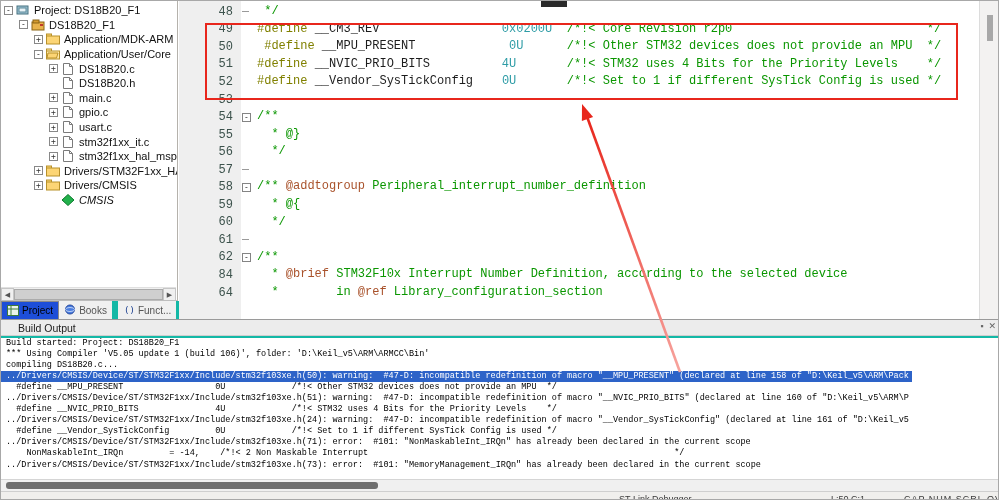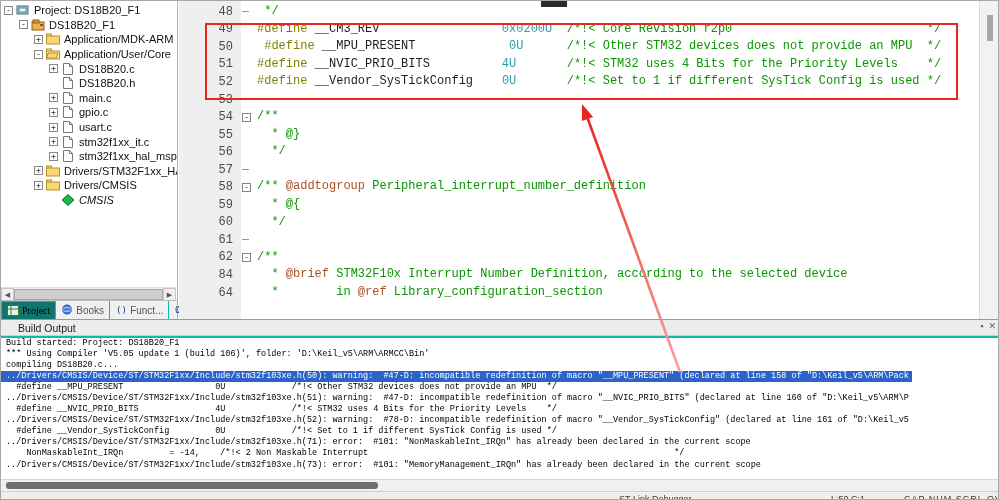--- a/index.html
+++ b/index.html
@@ -14,22 +14,22 @@
   .ticon{width:14px;height:12px;margin-right:4px;flex:none;}
   .ticon svg{display:block;}
   .tree-label{overflow:hidden;}
 
   .tree-hscroll{position:absolute;left:0;bottom:18px;right:1px;height:13px;background:#f0f0f0;border-top:1px solid #e0e0e0;}
   .hs-btn{position:absolute;top:0;width:13px;height:13px;box-sizing:border-box;background:#f0f0f0;border:1px solid #c6c6c6;font-size:7px;line-height:11px;text-align:center;color:#555;}
   .hs-btn.left{left:0;} .hs-btn.right{right:0;}
   .hs-thumb{position:absolute;left:13px;right:13px;top:1px;height:11px;background:#cfcfcf;border:1px solid #ababab;box-sizing:border-box;}
 
   .panel-tabs{position:absolute;left:0;bottom:0;right:0;height:18px;background:#f0f0f0;border-top:1px solid #bdbdbd;display:flex;align-items:stretch;font-size:10px;}
-  .ptab{display:flex;align-items:center;gap:3px;padding:0 5px;color:#555;border-right:1px solid #14b8a6;cursor:default;white-space:nowrap;}
-  .ptab.active{background:#0f766e;border:1px solid #8a8a8a;border-bottom:none;color:#000;font-family:Liberation Serif, serif;}
+  .ptab{display:flex;align-items:center;gap:3px;padding:0 5px;color:#555;border-right:6px solid #14b8a6;cursor:default;white-space:nowrap;}
+  .ptab.active{background:#1d4ed8;border:1px solid #8a8a8a;border-bottom:none;color:#000;}
   .ptab .ticon{margin-right:0;width:12px;}
 
   
   .editor{position:absolute;left:178px;top:0;width:800px;height:318px;background:linear-gradient(to right,#efefef 0,#efefef 62px,#fff 62px);overflow:hidden;}
   .code-lines{position:absolute;left:0;top:0;right:0;padding-top:2px;}
   .code-line{display:flex;height:17.55px;align-items:center;}
   .gutter-num{width:62px;box-sizing:border-box;padding-right:8px;text-align:right;font:12px "Liberation Mono",monospace;color:#3c524c;flex:none;}
   .fold-col{width:16px;flex:none;display:flex;align-items:center;justify-content:flex-start;padding-left:1px;box-sizing:border-box;}
   .fold-box{width:9px;height:9px;box-sizing:border-box;border:1px solid #848484;background:#fff;font:8px/7px "DejaVu Sans Mono",monospace;text-align:center;color:#333;}
   .fold-tick{width:7px;height:1px;background:#9a9a9a;}
@@ -380,21 +380,21 @@
       </span>
     </div>
     <div class="bo-body">
         <div class="bo-line">Build started: Project: DS18B20_F1</div>
         <div class="bo-line">*** Using Compiler 'V5.05 update 1 (build 106)', folder: 'D:\Keil_v5\ARM\ARMCC\Bin'</div>
         <div class="bo-line">compiling DS18B20.c...</div>
         <div class="bo-line selected">../Drivers/CMSIS/Device/ST/STM32F1xx/Include/stm32f103xe.h(50): warning:  #47-D: incompatible redefinition of macro "__MPU_PRESENT" (declared at line 158 of "D:\Keil_v5\ARM\Pack</div>
         <div class="bo-line">  #define __MPU_PRESENT                  0U             /*!&lt; Other STM32 devices does not provide an MPU  */</div>
         <div class="bo-line">../Drivers/CMSIS/Device/ST/STM32F1xx/Include/stm32f103xe.h(51): warning:  #47-D: incompatible redefinition of macro "__NVIC_PRIO_BITS" (declared at line 160 of "D:\Keil_v5\ARM\P</div>
         <div class="bo-line">  #define __NVIC_PRIO_BITS               4U             /*!&lt; STM32 uses 4 Bits for the Priority Levels    */</div>
-        <div class="bo-line">../Drivers/CMSIS/Device/ST/STM32F1xx/Include/stm32f103xe.h(52): warning:  #78-D: incompatible redefinition of macro "__Vendor_SysTickConfig" (declared at line 161 of "D:\Keil_v5</div>
+        <div class="bo-line">../Drivers/CMSIS/Device/ST/STM32F1xx/Include/stm32f103xe.h(24): warning:  #47-D: incompatible redefinition of macro "__Vendor_SysTickConfig" (declared at line 161 of "D:\Keil_v5</div>
         <div class="bo-line">  #define __Vendor_SysTickConfig         0U             /*!&lt; Set to 1 if different SysTick Config is used */</div>
         <div class="bo-line">../Drivers/CMSIS/Device/ST/STM32F1xx/Include/stm32f103xe.h(71): error:  #101: "NonMaskableInt_IRQn" has already been declared in the current scope</div>
         <div class="bo-line">    NonMaskableInt_IRQn         = -14,    /*!&lt; 2 Non Maskable Interrupt                                                            */</div>
         <div class="bo-line">../Drivers/CMSIS/Device/ST/STM32F1xx/Include/stm32f103xe.h(73): error:  #101: "MemoryManagement_IRQn" has already been declared in the current scope</div>
       </div>
     <div class="bo-hscroll">
       <div class="bo-thumb"></div>
     </div>
   </div>
 

